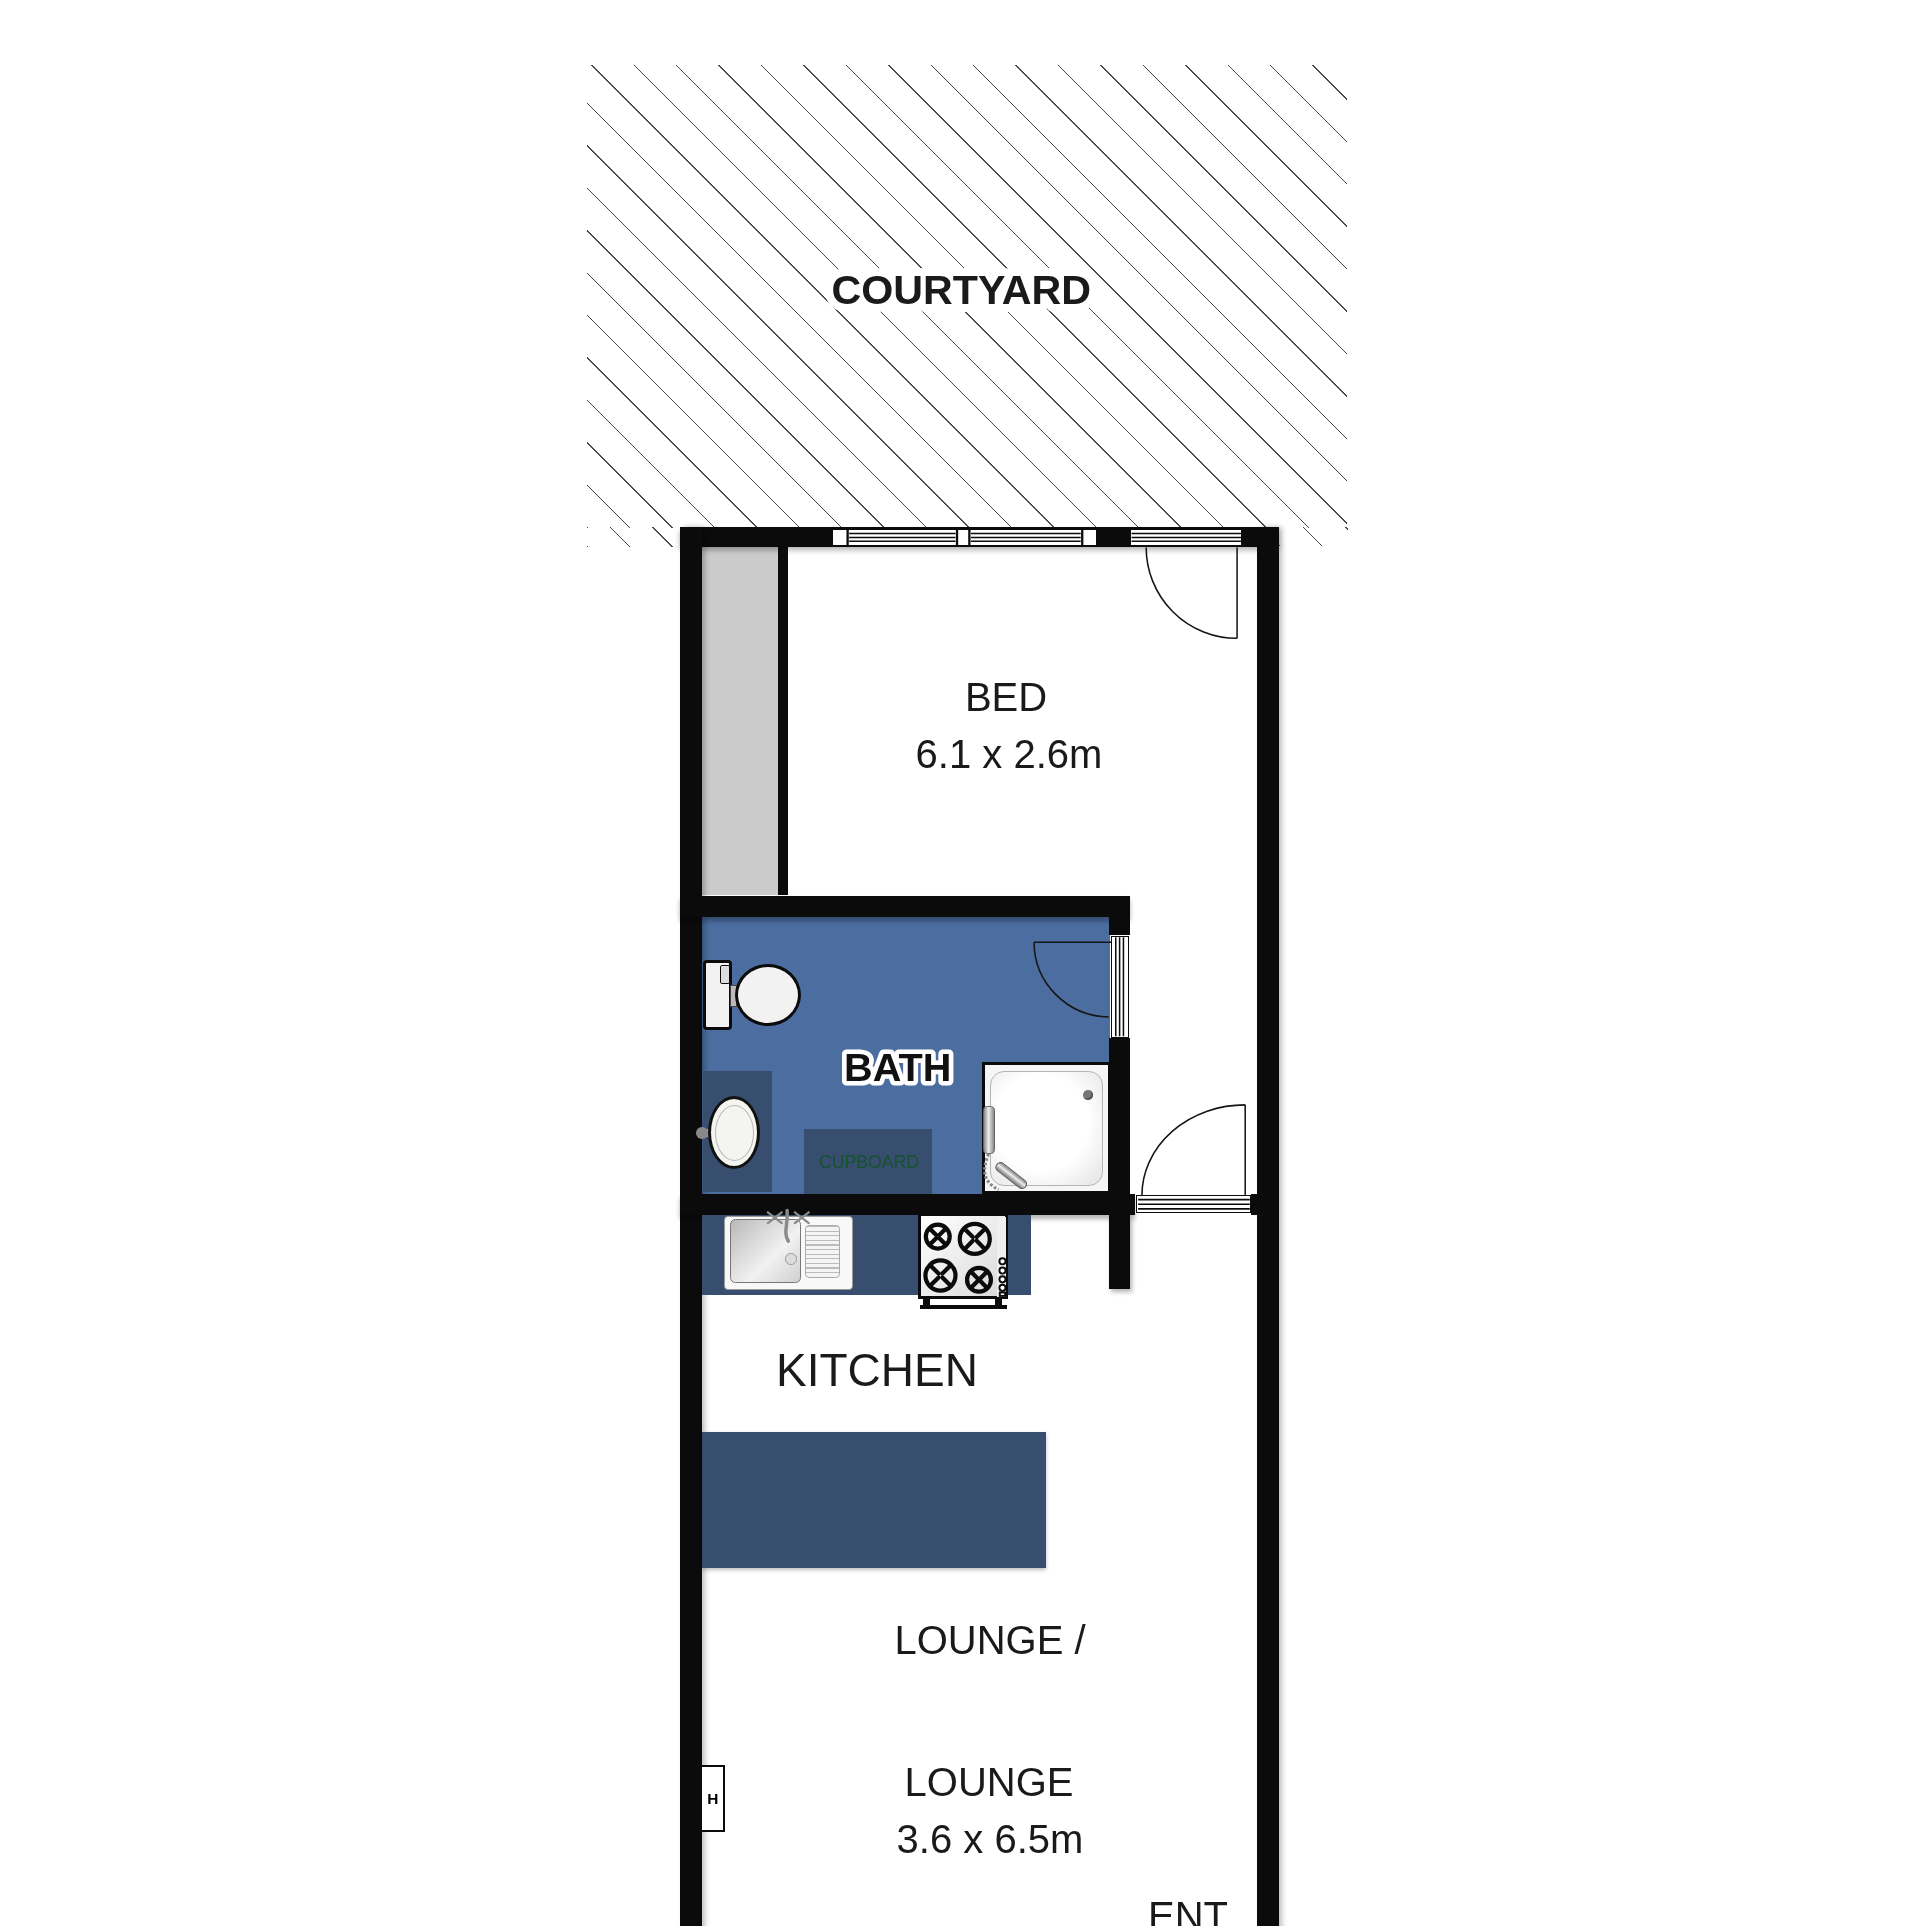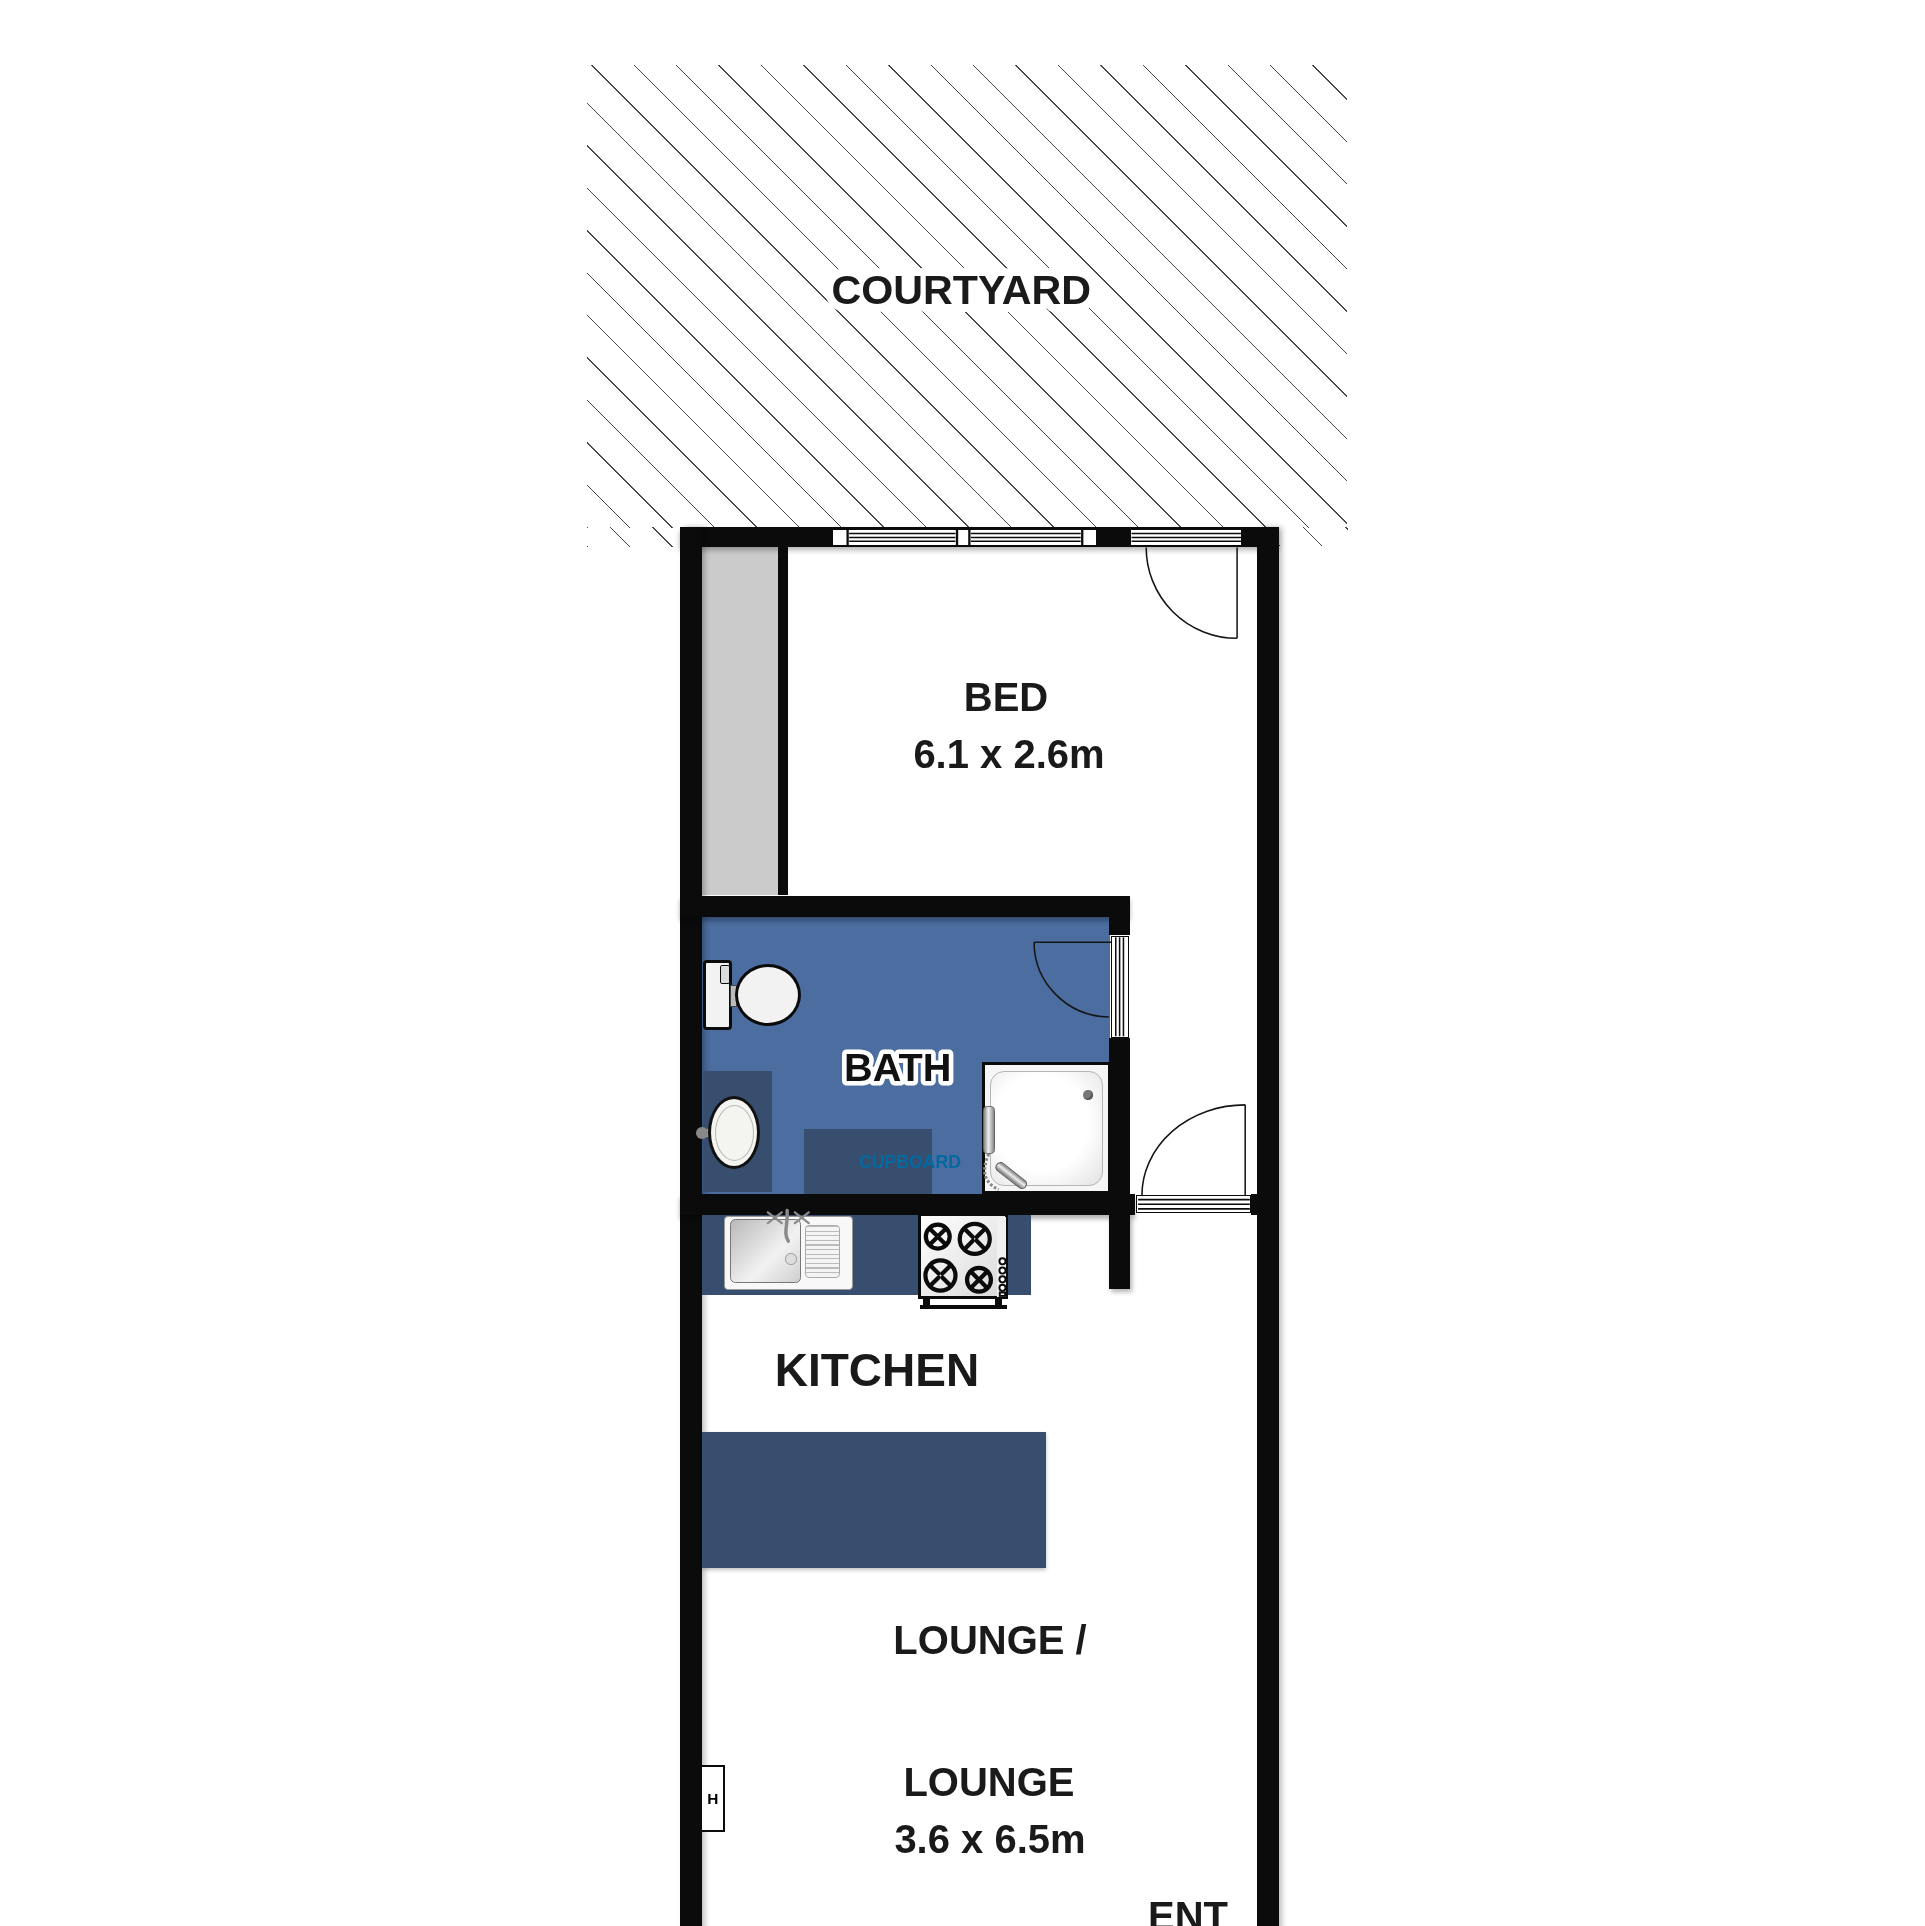--- a/index.html
+++ b/index.html
@@ -1,21 +1,21 @@
 <!DOCTYPE html>
 <html style="font-size:6.2px"><head>
 <meta charset="utf-8">
 <style>
   html,body{margin:0;padding:0;background:#fff;}
   body{width:1926px;height:2724px;position:relative;font-family:"Liberation Sans",sans-serif;}
   .abs{position:absolute;}
   .wall{position:absolute;background:#0b0b0b;}
   .hatch{position:absolute;background-image:repeating-linear-gradient(45deg,rgba(62,62,62,0.95) 0 1px,transparent 1px 30px);}
   .navy{position:absolute;background:#384e6f;}
-  .lbl{position:absolute;transform:translate(-50%,-50%);font-weight:bold;color:#1a1a1a;white-space:nowrap;}
+  .lbl{position:absolute;transform:translate(-50%,-50%);font-weight:normal;color:#1a1a1a;white-space:nowrap;}
 </style>
 </head>
 <body>
 
 <div class="hatch" style="left:587px;top:65px;width:760px;height:463px;"></div>
 <div class="hatch" style="left:587px;top:527px;width:93px;height:20px;"></div>
 <div class="hatch" style="left:1279px;top:527px;width:69px;height:18.5px;"></div>
 
 <div class="abs" style="left:702px;top:547px;width:76px;height:348px;background:#cbcbcb;"></div>
 <div class="abs" style="left:702px;top:916px;width:408px;height:278px;background:#4b6da0;"></div>
@@ -39,21 +39,21 @@
 
 <div class="abs" style="left:1111px;top:936px;width:18px;height:102px;background:#fff;border:1.5px solid #0b0b0b;box-sizing:border-box;"></div>
 
 <div class="abs" style="left:1136px;top:1195px;width:115px;height:18px;background:#fff;border:1.5px solid #0b0b0b;box-sizing:border-box;"></div>
 
 <div class="navy" style="left:703px;top:1071px;width:69px;height:121px;"></div>
 <div class="navy" style="left:804px;top:1129px;width:128px;height:65px;"></div>
 <div class="navy" style="left:702px;top:1215px;width:329px;height:80px;"></div>
 <div class="navy" style="left:702px;top:1432px;width:344px;height:136px;box-shadow:0 2.3px 3.9px rgba(0,0,0,0.25);"></div>
 
-<div class="lbl" style="left:869px;top:1162px;font-size:17.7px;color:#0369a1;margin-left:41px;">CUPBOARD</div>
+<div class="lbl" style="left:869px;top:1162px;font-size:17.7px;color:#14532d;">CUPBOARD</div>
 
 <div class="lbl" style="left:1006px;top:697px;font-size:40px;">BED</div>
 <div class="lbl" style="left:1009px;top:754px;font-size:40px;">6.1 x 2.6m</div>
 <div class="lbl" style="left:877px;top:1370px;font-size:46px;">KITCHEN</div>
 <div class="lbl" style="left:990px;top:1640px;font-size:40px;">LOUNGE /</div>
 <div class="lbl" style="left:989px;top:1782px;font-size:40px;">LOUNGE</div>
 <div class="lbl" style="left:990px;top:1839px;font-size:40px;">3.6 x 6.5m</div>
 <div class="lbl" style="left:1188px;top:1916px;font-size:40px;">ENT</div>
 
 <div class="abs" style="left:700px;top:1765px;width:25.4px;height:67px;background:#fff;border:2.3px solid #0b0b0b;box-sizing:border-box;display:flex;align-items:center;justify-content:center;font-weight:bold;font-size:15.4px;">H</div>

